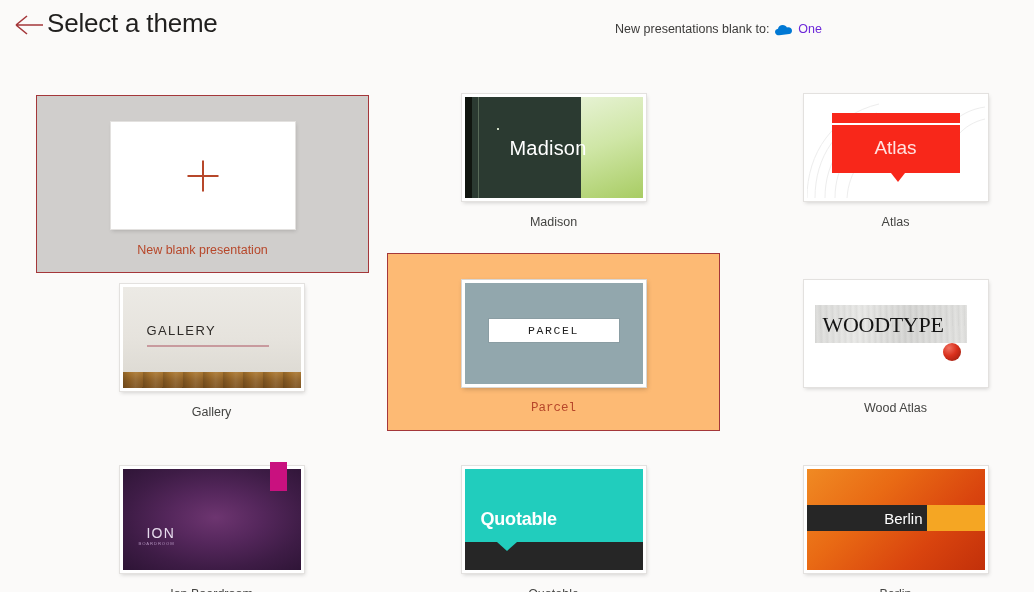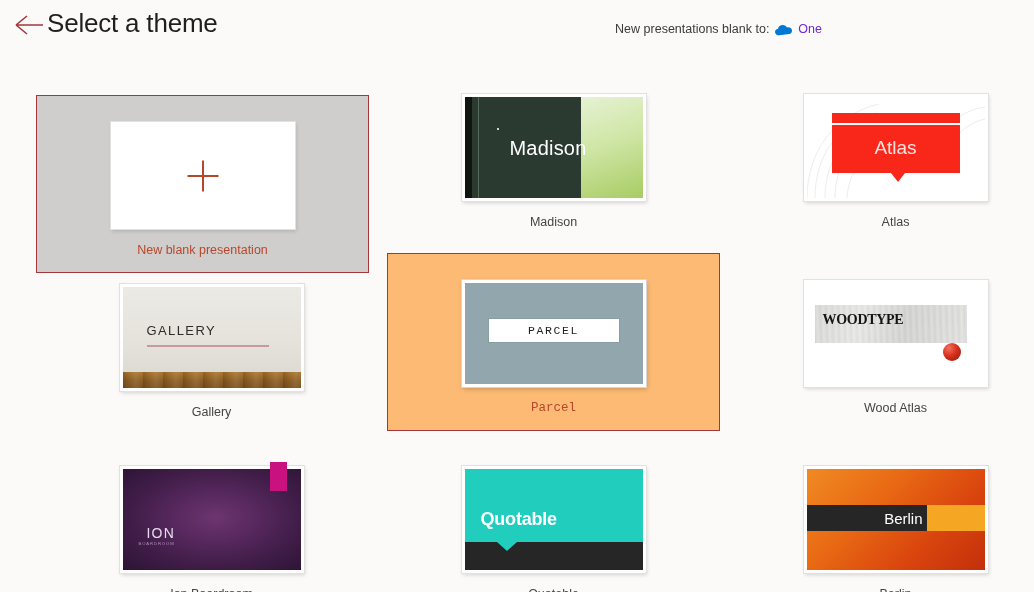--- a/index.html
+++ b/index.html
@@ -111,21 +111,21 @@
     display:flex;align-items:center;justify-content:center;}
   .parcel-box span{color:#1f1f1f;font-size:11.5px;letter-spacing:1.6px;}
 
   
   .wood-bg{position:absolute;inset:0;background:#ffffff;}
   .wood-band{position:absolute;left:8px;top:22px;width:152px;height:38px;
     background:linear-gradient(100deg,#dcdcda 0%,#e9e9e7 30%,#d6d6d4 60%,#e4e4e2 100%);}
   .wood-band::after{content:"";position:absolute;inset:0;
     background:repeating-linear-gradient(88deg,rgba(0,0,0,0.05) 0px,rgba(255,255,255,0.07) 3px,rgba(0,0,0,0.03) 6px);}
   .wood-text{position:absolute;left:16px;top:29px;font-family:"Liberation Serif", serif;
-    font-weight:bold;font-size:14px;color:#141414;letter-spacing:-0.3px;}
+    font-weight:normal;font-size:22px;color:#141414;letter-spacing:-0.3px;}
   .wood-dot{position:absolute;left:136px;top:60px;width:18px;height:18px;border-radius:50%;
     background:radial-gradient(circle at 33% 28%,#f07060 0%,#d9301c 45%,#8e1a0d 100%);}
 
   
   .ion-bg{position:absolute;inset:0;
     background:radial-gradient(ellipse at 52% 48%,#6d3570 0%,#55275c 35%,#3e1c46 68%,#2d1435 100%);}
   .ion-text{position:absolute;left:24px;top:56px;color:#e7dced;font-size:14px;letter-spacing:1.2px;}
   .ion-sub{position:absolute;left:16px;top:72px;color:#b292bd;font-size:4.2px;letter-spacing:0.9px;}
   .ion-tab{position:absolute;right:14px;top:-7px;width:17px;height:29px;background:#c9117f;}
 

